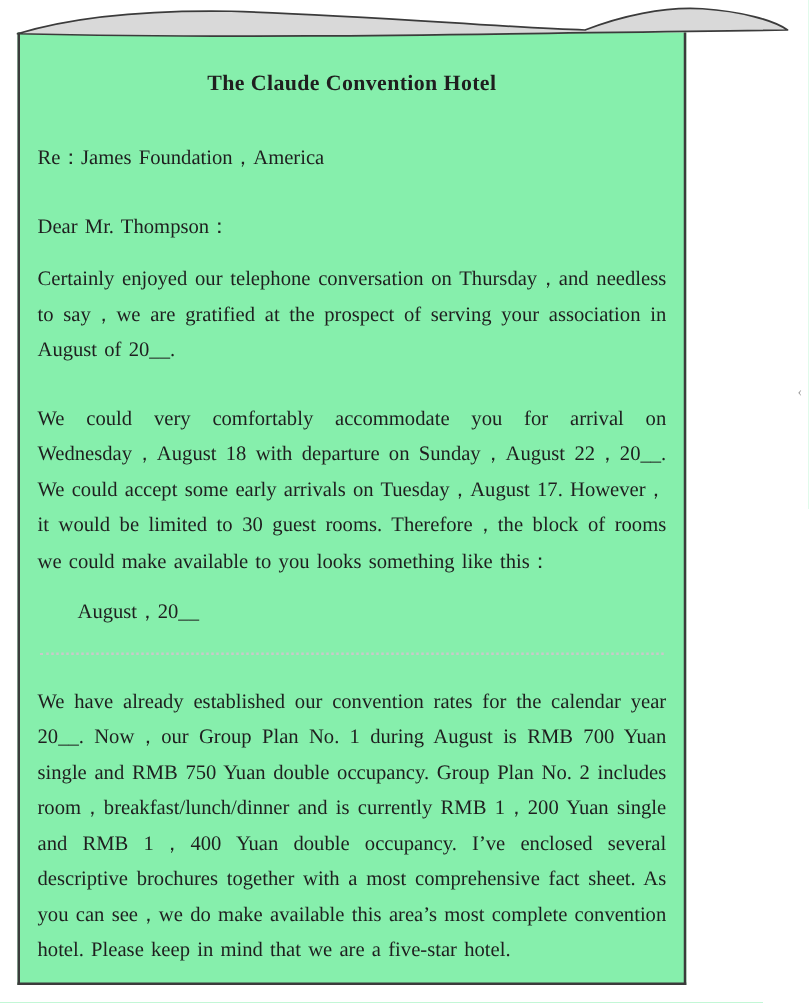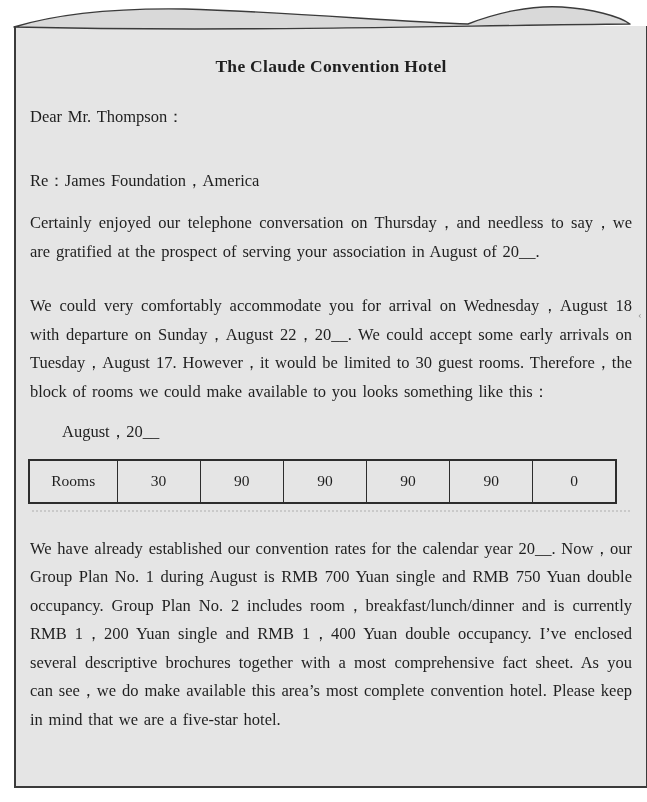--- a/index.html
+++ b/index.html
@@ -18,26 +18,26 @@
     position:relative;
     font-family:"Liberation Serif","DejaVu Serif",serif;
     color:var(--ink);
   }
   .torn-edge{
     position:absolute;left:0;top:0;width:647px;height:44px;z-index:3;
   }
   .page{
     position:absolute;
     left:14px;top:26px;
-    width:634px;height:762px;
+    width:535px;height:762px;
     box-sizing:border-box;
     border-left:2px solid var(--frame);
     border-right:2px solid var(--frame);
     border-bottom:2px solid var(--frame);
-    background:#e5e5e5;
+    background:#86efac;
     padding:0 14px;
     z-index:2;
   }
   .title{
     margin:30px 0 0 0;
     text-align:center;
     font-size:17.5px;
     font-weight:bold;
     letter-spacing:0.3px;
   }
@@ -101,50 +101,41 @@
            C592,9 619,16 630,24
            C430,26 230,32 14,27 Z" style="fill:var(--band);stroke:var(--frame);stroke-width:1.4;stroke-linejoin:round"></path>
 </svg>
 
 <span class="edge-mark">‹</span>
 
 <div class="page">
 
   <h1 class="title">The Claude Convention Hotel</h1>
 
+  <p class="line re-line">Re：James Foundation，America</p>
+
   <p class="line salutation">Dear Mr. Thompson：</p>
-
-  <p class="line re-line">Re：James Foundation，America</p>
 
   <p class="para para-1">Certainly enjoyed our telephone conversation on Thursday，and needless to say，we are gratified at the prospect of serving your association in August of 20__.</p>
 
   <p class="para para-2">We could very comfortably accommodate you for arrival on Wednesday，August 18 with departure on Sunday，August 22，20__. We could accept some early arrivals on Tuesday，August 17. However，it would be limited to 30 guest rooms. Therefore，the block of rooms we could make available to you looks something like this：</p>
 
   <p class="line table-caption">August，20__</p>
 
   <table class="room-table">
     <colgroup>
       <col class="c-label">
         <col>
         <col>
         <col>
         <col>
         <col>
         <col>
     </colgroup>
     <tbody>
-      <tr>
-        <td>Rooms</td>
-        <td>30</td>
-        <td>90</td>
-        <td>90</td>
-        <td>90</td>
-        <td>90</td>
-        <td>0</td>
-      </tr>
     </tbody>
   </table>
 
   <div class="ghost-line"></div>
 
   <p class="para para-3">We have already established our convention rates for the calendar year 20__. Now，our Group Plan No. 1 during August is RMB 700 Yuan single and RMB 750 Yuan double occupancy. Group Plan No. 2 includes room，breakfast/lunch/dinner and is currently RMB 1，200 Yuan single and RMB 1，400 Yuan double occupancy. I’ve enclosed several descriptive brochures together with a most comprehensive fact sheet. As you can see，we do make available this area’s most complete convention hotel. Please keep in mind that we are a five-star hotel.</p>
 
 </div>
 
 </body></html>

